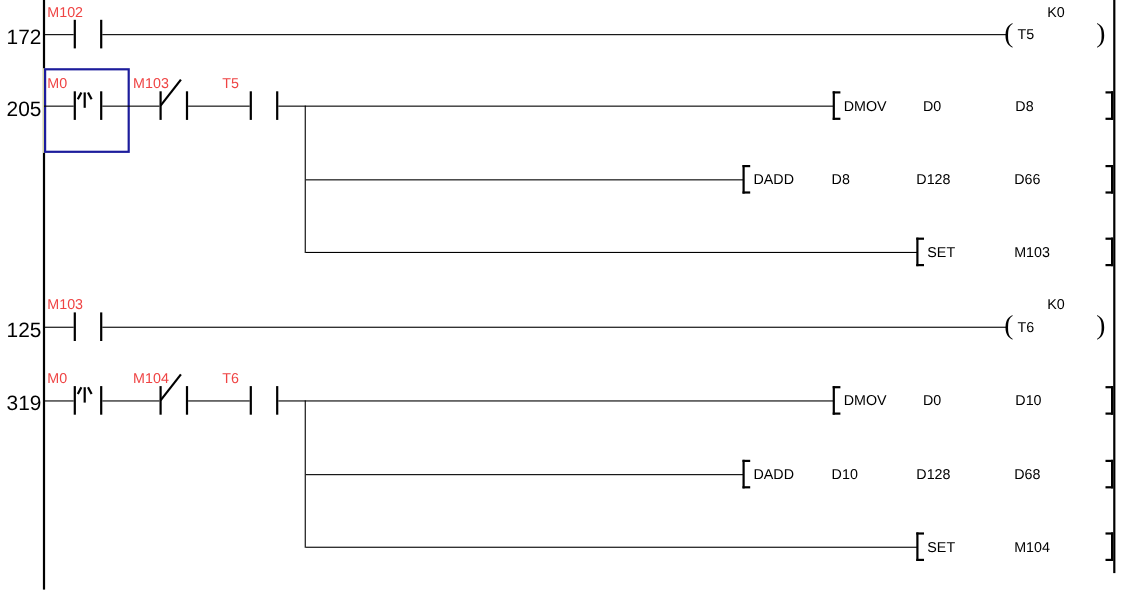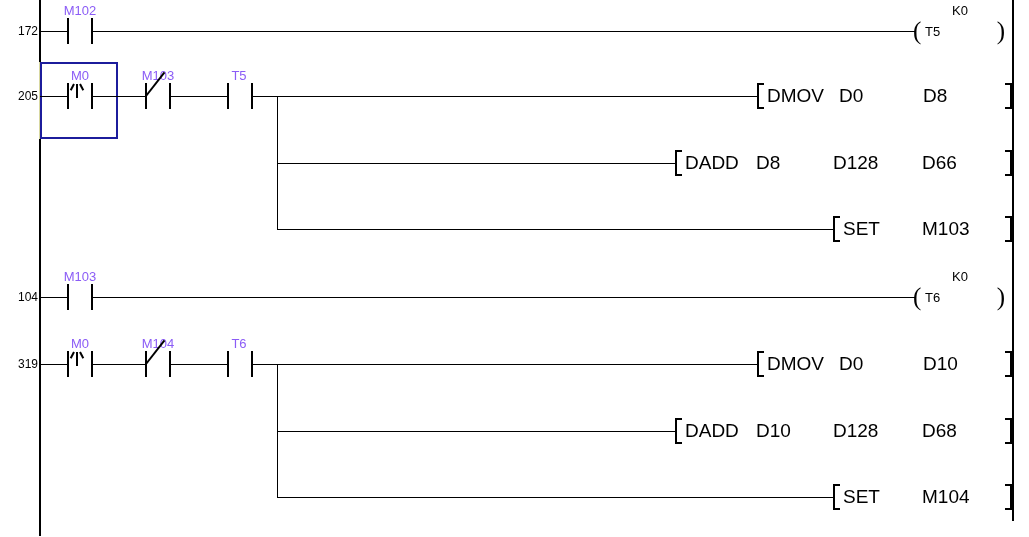--- a/index.html
+++ b/index.html
@@ -28,35 +28,33 @@
     height: 1px;
   }
   .wire-v {
     position: absolute;
     background: #000000;
     width: 1px;
   }
   
   .step-num {
     position: absolute;
-    font-size: 12px;
+    font-size: 19px;
     color: #000000;
-    text-align: right;
     width: 32px;
     line-height: 1;
     white-space: nowrap;
   }
   
   .dev-label {
     position: absolute;
     font-size: 13px;
-    color: #8b5cf6;
+    color: #ef4444;
     line-height: 1;
     white-space: nowrap;
-    text-align: center;
   }
   
   .contact {
     position: absolute;
     width: 26px;
     height: 26px;
   }
   .contact .bar {
     position: absolute;
     top: 0;
@@ -142,21 +140,21 @@
     height: 26px;
     border-top: 2px solid #000;
     border-bottom: 2px solid #000;
   }
   .instr .brk-open  { left: 0;  border-left: 2px solid #000; }
   .instr .brk-close { right: 0; border-right: 2px solid #000; }
   .instr .op {
     position: absolute;
     top: 50%;
     transform: translateY(-50%);
-    font-size: 19px;
+    font-size: 13px;
   }
   
   .sel-box {
     position: absolute;
     border: 2px solid #1c1c9c;
     background: transparent;
     pointer-events: none;
   }
   .sel-box-left-edge {
     position: absolute;
@@ -239,21 +237,21 @@
   </div>
 
   <div class="wire-h" style="left:278px; top:229px; width:556px;"></div>
   <div class="instr" style="left:833px; top:214px; width:179px;">
     <span class="brk brk-open"></span>
     <span class="op" style="left:10px;">SET</span>
     <span class="op" style="left:89px;">M103</span>
     <span class="brk brk-close"></span>
   </div>
 
-  <div class="step-num" style="left:6px; top:291px;">104</div>
+  <div class="step-num" style="left:6px; top:291px;">125</div>
 
   <div class="dev-label" style="left:43px; top:270px; width:74px;">M103</div>
 
   <div class="wire-h" style="left:40px; top:297px; width:27px;"></div>
   <div class="contact" style="left:67px; top:284px;">
     <div class="bar bar-l"></div>
     <div class="bar bar-r"></div>
   </div>
   <div class="wire-h" style="left:93px; top:297px; width:822px;"></div>
 

